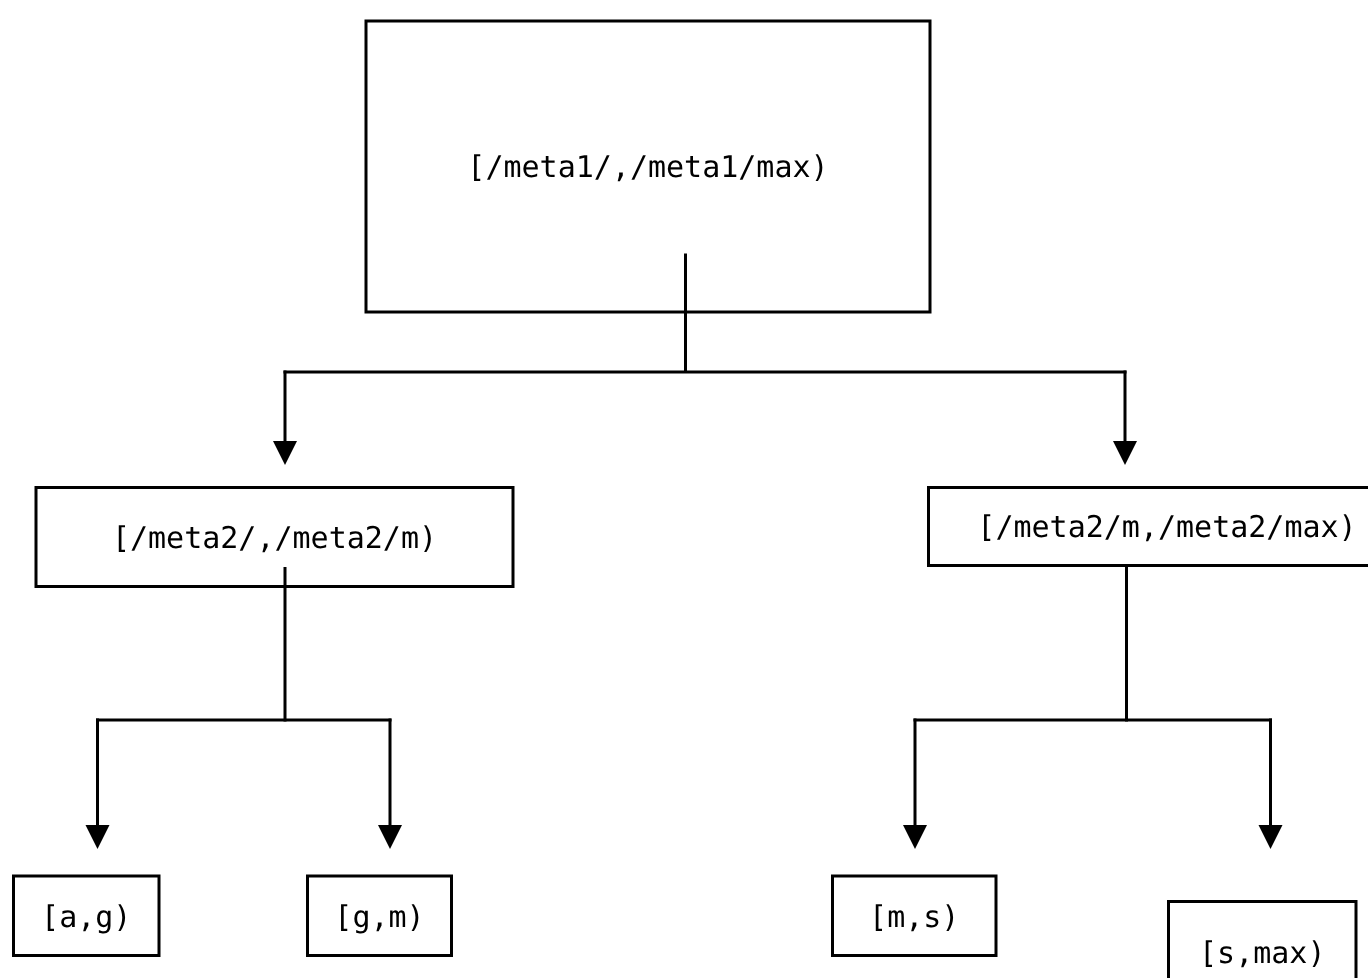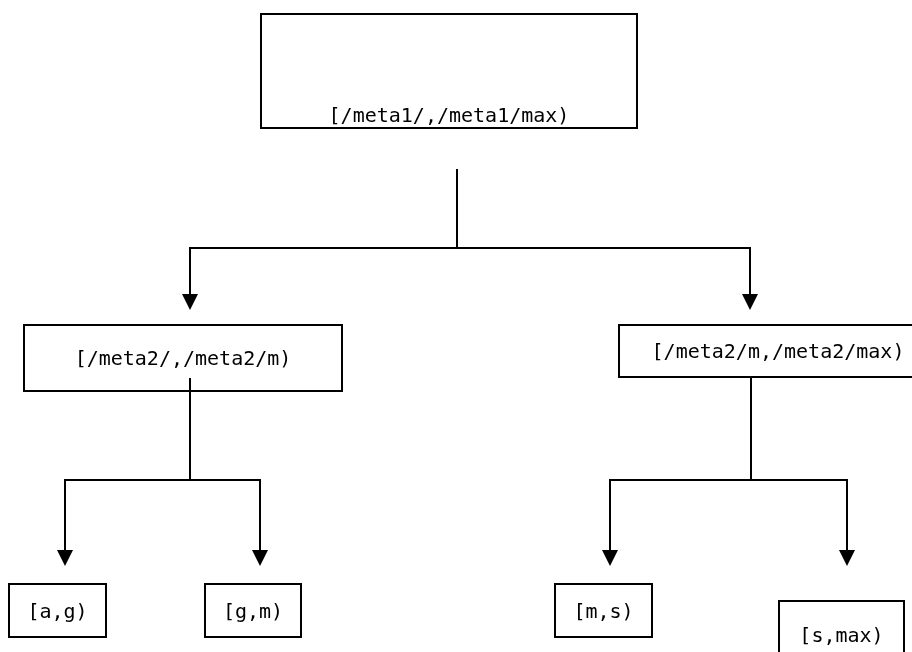--- a/index.html
+++ b/index.html
@@ -36,26 +36,26 @@
   .arrowhead {
     position: absolute;
     width: 0;
     height: 0;
     border-left: 8px solid transparent;
     border-right: 8px solid transparent;
     border-top: 16px solid #000000;
   }
 
   
-  #node-root { left: 260px; top: 13px;  width: 378px; height: 116px; align-items: flex-end; }
+  #node-root { left: 243px; top: 13px;  width: 378px; height: 196px; }
   #node-l2a  { left: 23px;  top: 324px; width: 320px; height: 68px; }
   #node-l2b  { left: 582px; top: 324px; width: 320px; height: 54px; margin-left: 36px; }
   #node-l3a  { left: 8px;   top: 583px; width: 99px;  height: 55px; }
   #node-l3b  { left: 204px; top: 583px; width: 98px;  height: 55px; }
-  #node-l3c  { left: 554px; top: 583px; width: 99px;  height: 55px; }
+  #node-l3c  { left: 554px; top: 583px; width: 111px;  height: 55px; }
   #node-l3d  { left: 778px; top: 581px; width: 127px; height: 69px; margin-top: 19px; }
 
   
   #edge-root-stem   { left: 456px; top: 169px; width: 2px;   height: 79px; }
   #edge-l1-hbar     { left: 189px; top: 247px; width: 562px; height: 2px; }
   #edge-l1-left-v   { left: 189px; top: 247px; width: 2px;   height: 47px; }
   #edge-l1-right-v  { left: 749px; top: 247px; width: 2px;   height: 47px; }
   #arrow-l2a        { left: 182px; top: 294px; }
   #arrow-l2b        { left: 742px; top: 294px; }
 

